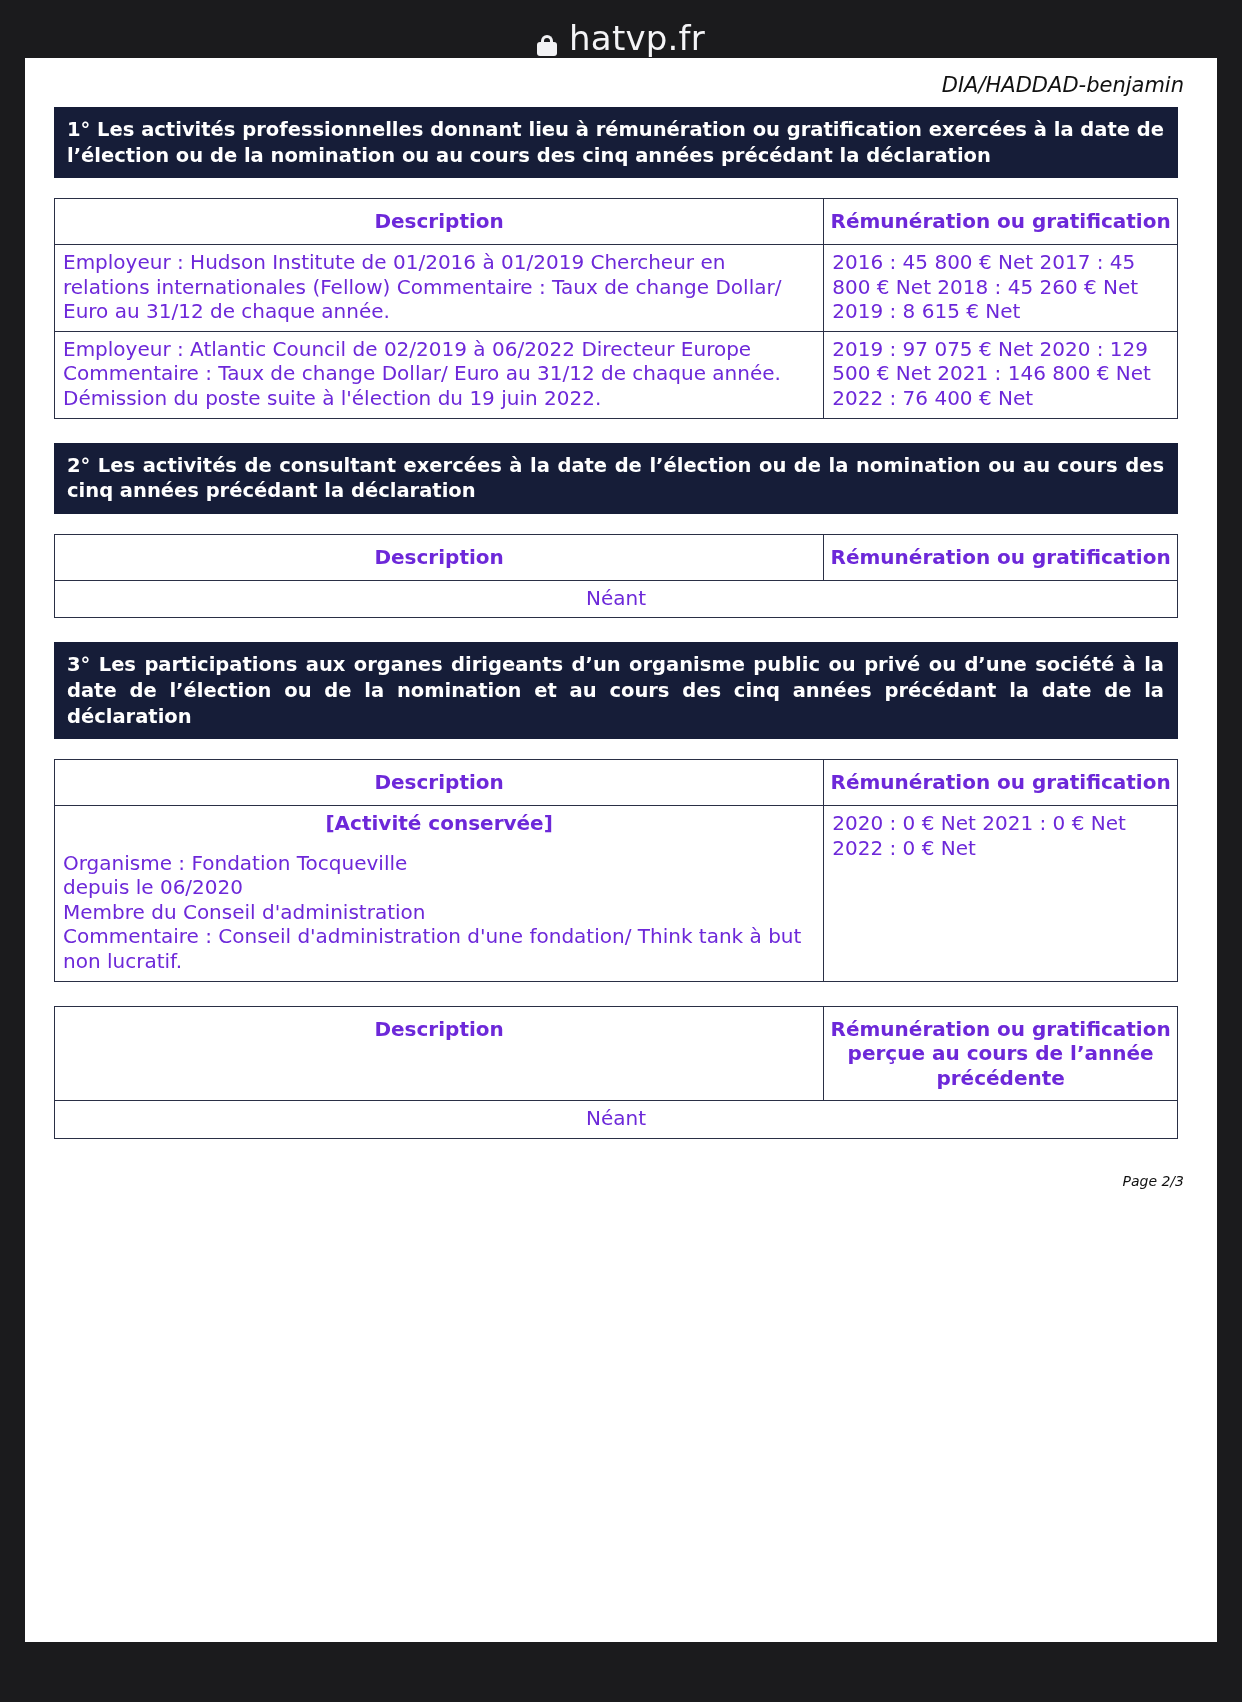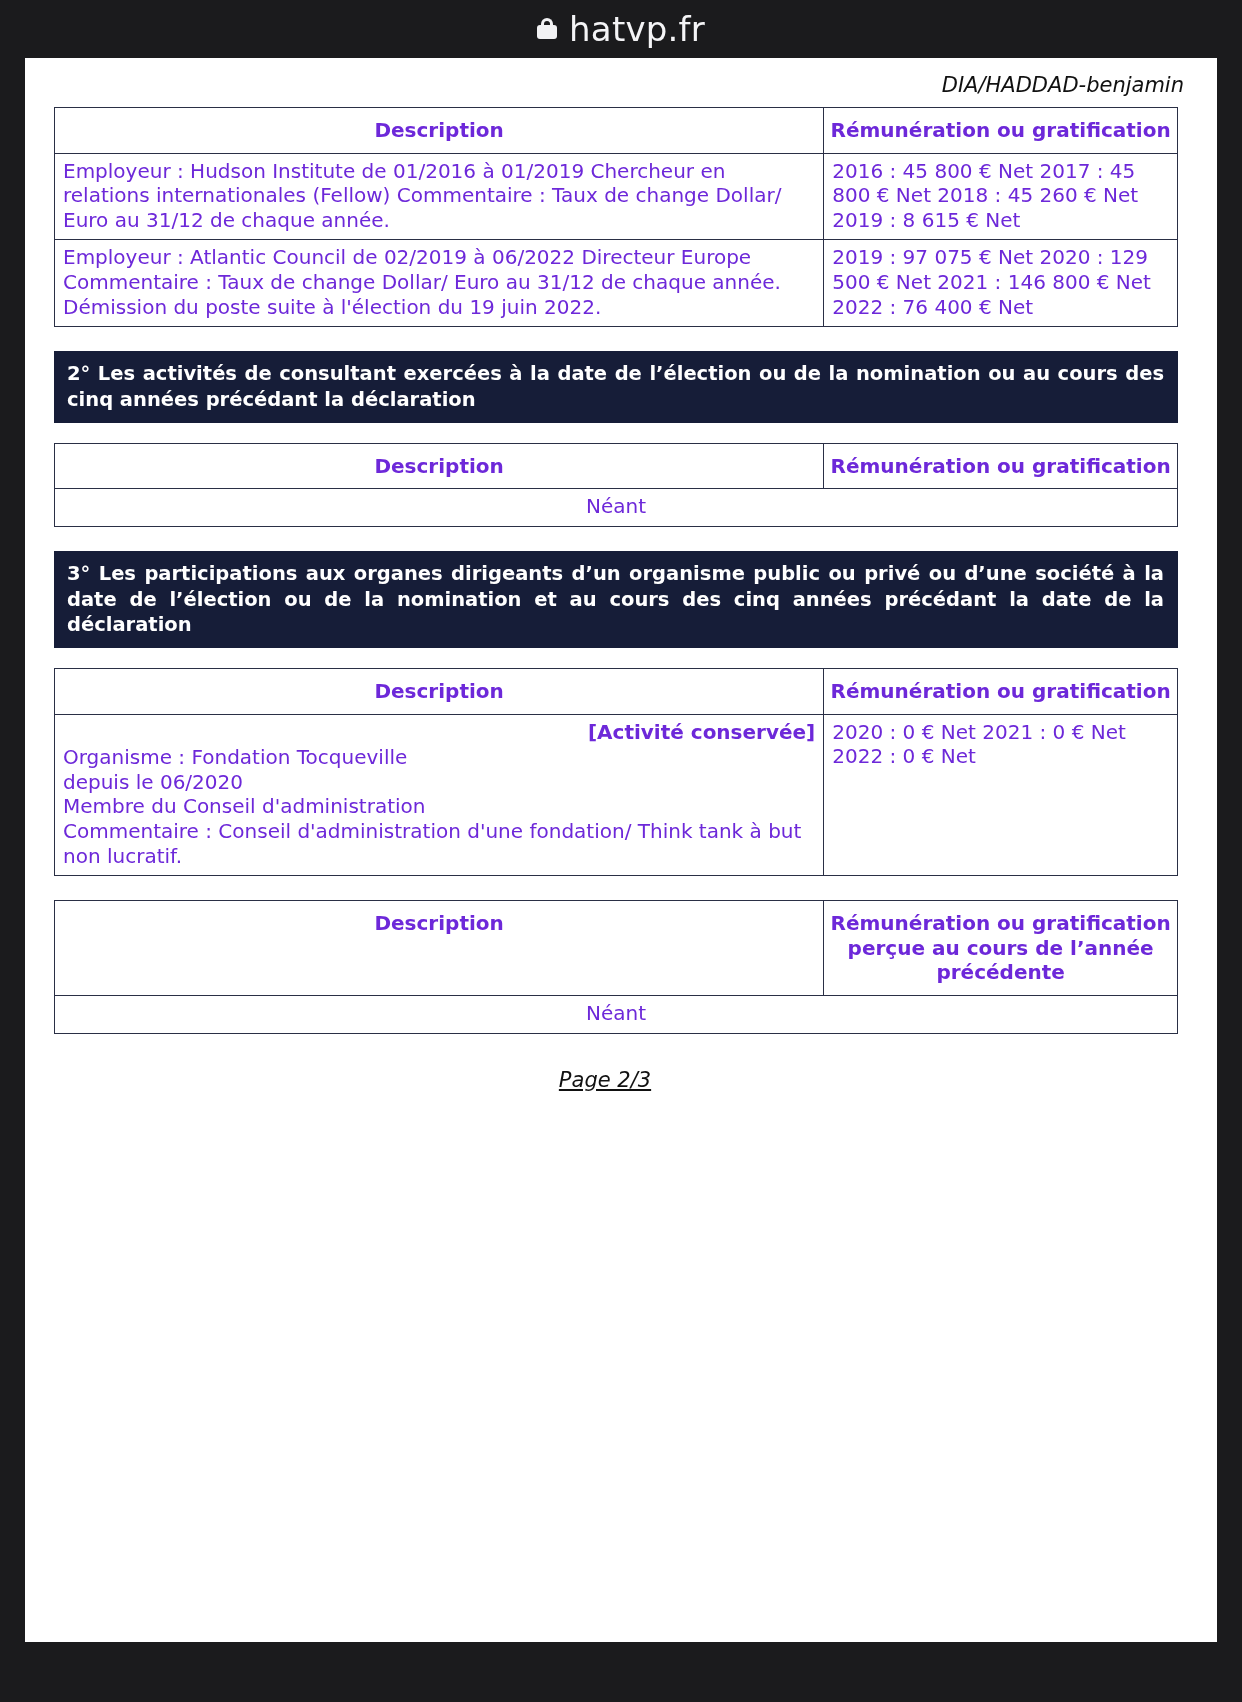--- a/index.html
+++ b/index.html
@@ -13,21 +13,21 @@
     position: relative;
     width: 1242px; height: 1702px;
     background: #1b1b1d;
     overflow: hidden;
   }
   
   .browser-bar {
     height: 58px;
     background: #1b1b1d;
     display: flex;
-    align-items: center;
+    align-items: flex-end;
     justify-content: center;
     gap: 12px;
   }
   .lock-icon {
     width: 20px; height: 24px;
     position: relative;
     display: inline-block;
   }
   .lock-icon .body {
     position: absolute;
@@ -104,32 +104,31 @@
   }
   .col-desc { width: 68.5%; }
   .col-rem  { width: 31.5%; }
   .neant {
     text-align: center;
     font-size: 25px;
     padding: 12px 0 14px 0;
     color: #111;
   }
   .activity-kept {
-    text-align: right;
+    text-align: center;
     font-weight: bold;
     display: block;
-    margin-bottom: 1px;
+    margin-bottom: 15px;
   }
   .doc-footer {
-    text-align: center;
+    text-align: right;
     font-style: italic;
-    font-size: 21px;
+    font-size: 14px;
     color: #111;
     padding: 10px 32px 0 0;
-    text-decoration: underline;
   }
   .bottom-strip {
     position: absolute;
     left: 0; bottom: 0;
     width: 1242px; height: 60px;
     background: #1b1b1d;
   }
 </style>
 </head>
 <body>
@@ -143,20 +142,21 @@
     </span>
     <span class="site-url">hatvp.fr</span>
   </div>
 
   <div class="sheet">
 
     <div class="doc-header">DIA/HADDAD-benjamin</div>
 
     <div class="doc-body">
 
+      <div class="section-title">1° Les activités professionnelles donnant lieu à rémunération ou gratification exercées à la date de l’élection ou de la nomination ou au cours des cinq années précédant la déclaration</div>
       <table class="decl">
         <colgroup>
             <col class="col-desc">
             <col class="col-rem">
           </colgroup>
         <tbody>
             <tr>
           <th>Description</th>
           <th class="cell-lines">Rémunération
 ou gratification</th>

